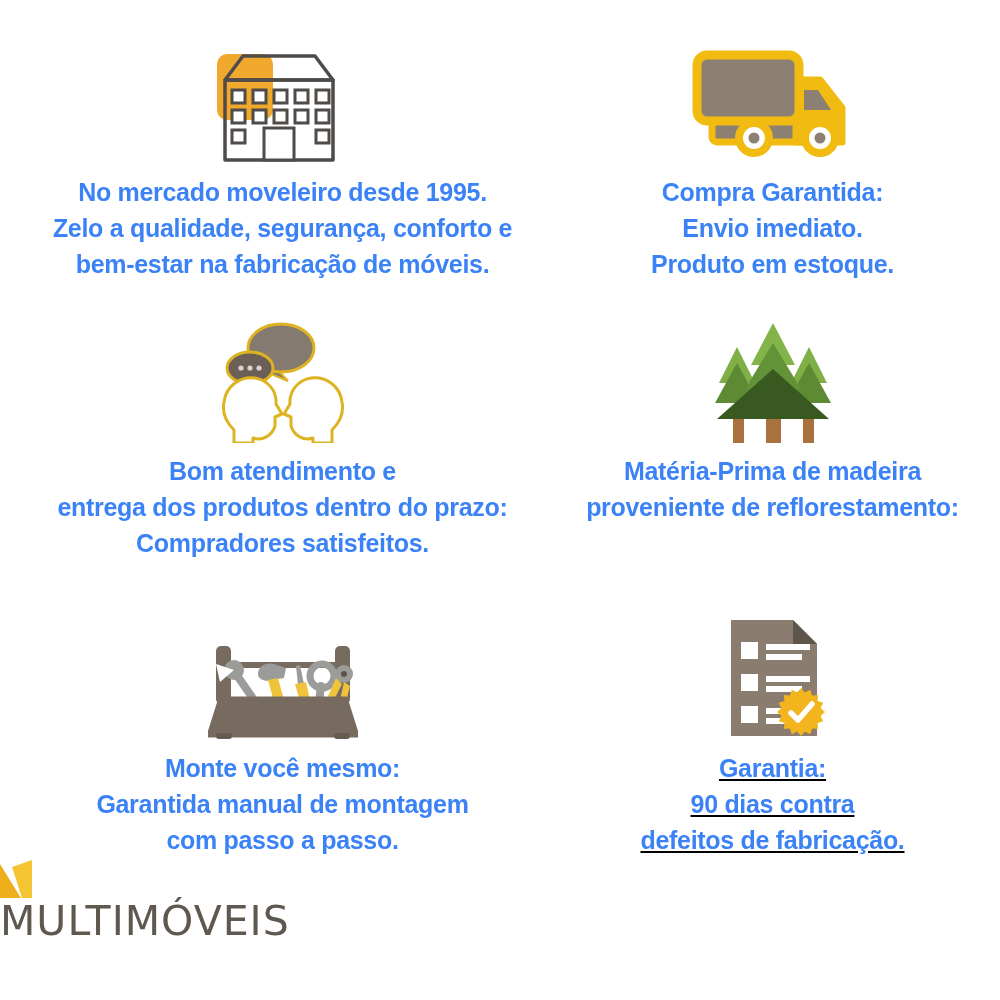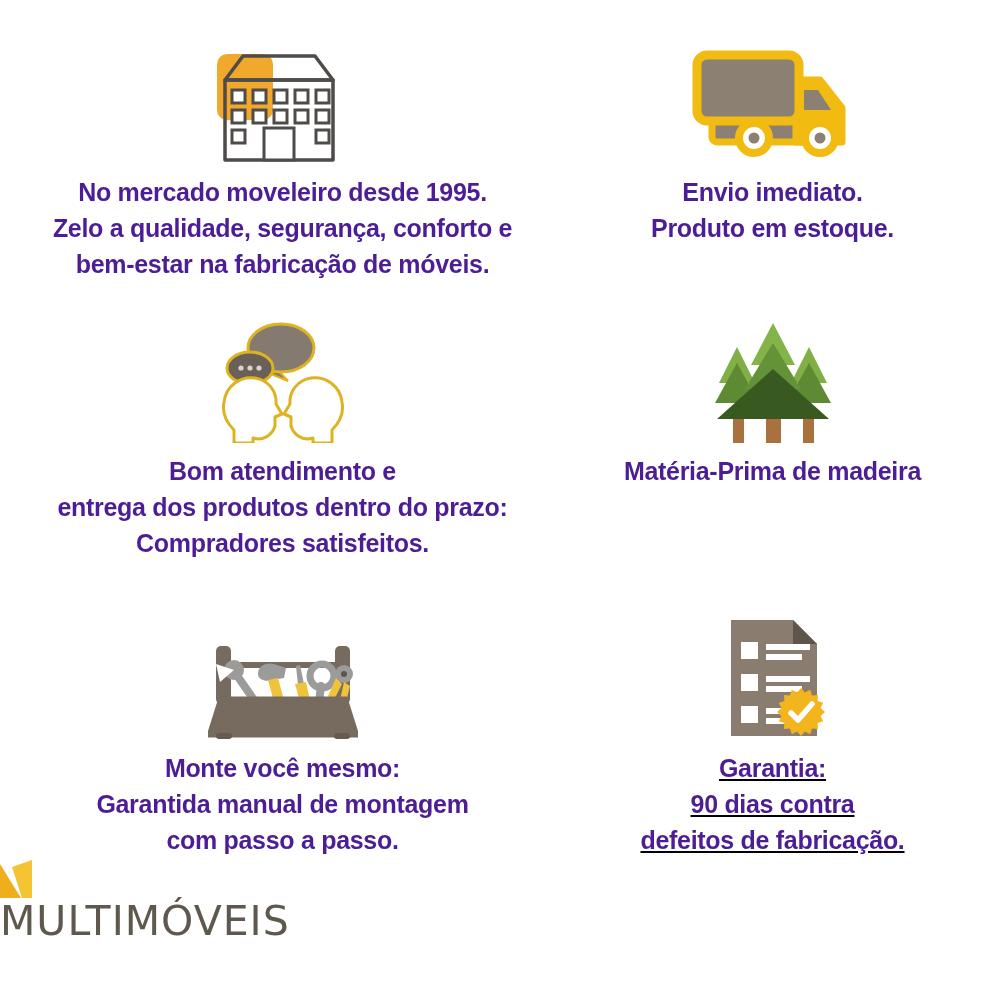--- a/index.html
+++ b/index.html
@@ -15,21 +15,21 @@
   .pos-4{left:30px; top:612px;width:505px;text-align:center;}
   .pos-5{left:550px;top:612px;width:445px;text-decoration:underline;}
   .icon-box{display:flex;align-items:flex-end;justify-content:center;}
   .r1 .icon-box{height:120px;}
   .r2 .icon-box{height:127px;}
   .r3 .icon-box{height:128px;}
   .txt{margin-top:10px;}
   .line{
     display:flex;justify-content:center;white-space:nowrap;margin:0;
     font-size:25px;font-weight:bold;line-height:36px;letter-spacing:-0.3px;
-    color:#4c1d95;
+    color:#3b82f6;
   }
   .logo{position:absolute;top:852px;left:0;width:1000px;display:flex;flex-direction:column;}
   .logo-mark{position:relative;left:-26px;height:46px;}
   .logo-text{
     margin-top:2px;font-family:"DejaVu Sans",sans-serif;font-weight:normal;
     font-size:41px;letter-spacing:1px;color:#5F584F;line-height:42px;
   }
   svg{display:block;}
 </style>
 </head>
@@ -76,20 +76,21 @@
         <path d="M104,30 L128,30 L150,58 L150,92 L104,92 Z" fill="#F2BB12" stroke="#F2BB12" stroke-width="7" stroke-linejoin="round"></path>
         <path d="M112,40 L126,40 L139,60 L112,60 Z" fill="#8C8072"></path>
         <rect x="5" y="5" width="102" height="66" rx="10" fill="#8C8072" stroke="#F2BB12" stroke-width="9"></rect>
         <circle cx="62" cy="88" r="15" fill="#FFFFFF" stroke="#F2BB12" stroke-width="8"></circle>
         <circle cx="62" cy="88" r="5.5" fill="#8C8072"></circle>
         <circle cx="128" cy="88" r="15" fill="#FFFFFF" stroke="#F2BB12" stroke-width="8"></circle>
         <circle cx="128" cy="88" r="5.5" fill="#8C8072"></circle>
       </svg>
     </div>
     <div class="txt">
+      <p class="line">Compra Garantida:</p>
       <p class="line">Envio imediato.</p>
       <p class="line">Produto em estoque.</p>
     </div>
   </section>
 
   <section class="feature pos-2 r2">
     <div class="icon-box">
       <svg width="130" height="125" viewBox="0 0 130 125" xmlns="http://www.w3.org/2000/svg">
         <polygon points="58,50 70,63 48,54" fill="#857A6F" stroke="#DDB322" stroke-width="2"></polygon>
         <ellipse cx="63" cy="30" rx="33" ry="24" fill="#857A6F" stroke="#DDB322" stroke-width="3"></ellipse>
@@ -119,20 +120,21 @@
         <polygon points="62,4 40,46 84,46" fill="#82B449"></polygon>
         <polygon points="62,24 34,70 90,70" fill="#639238"></polygon>
         <polygon points="62,50 6,100 118,100" fill="#38591F"></polygon>
         <rect x="22" y="100" width="11" height="24" fill="#A8713E"></rect>
         <rect x="55" y="100" width="15" height="26" fill="#A8713E"></rect>
         <rect x="92" y="100" width="11" height="24" fill="#A8713E"></rect>
       </svg>
     </div>
     <div class="txt">
       <p class="line">Matéria-Prima de madeira</p>
+      <p class="line">proveniente de reflorestamento:</p>
     </div>
   </section>
 
   <section class="feature pos-4 r3">
     <div class="icon-box">
       <svg width="150" height="100" viewBox="0 0 150 100" xmlns="http://www.w3.org/2000/svg">
         <rect x="8" y="6" width="15" height="58" rx="5" fill="#776A5E"></rect>
         <rect x="127" y="6" width="15" height="58" rx="5" fill="#776A5E"></rect>
         <rect x="8" y="22" width="134" height="6" fill="#776A5E"></rect>
 

